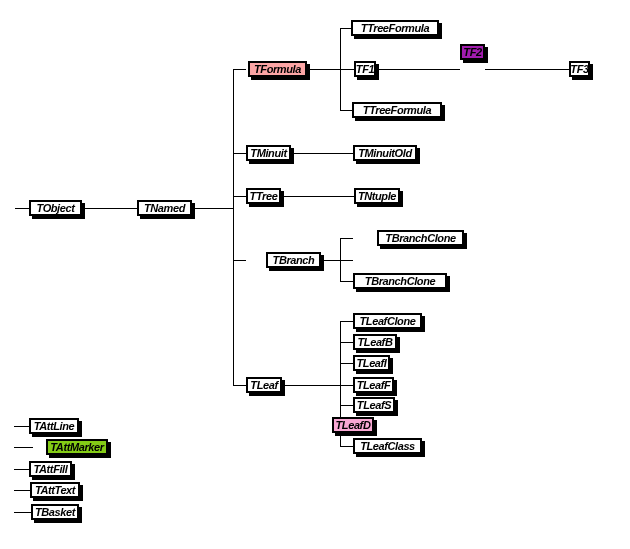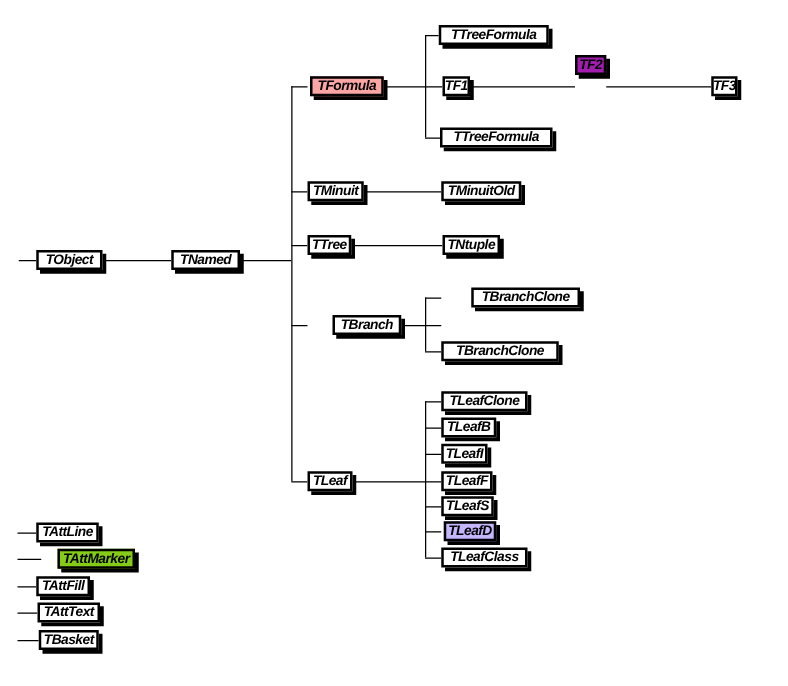--- a/index.html
+++ b/index.html
@@ -93,20 +93,20 @@
     <div class="node" style="left: 569px; top: 61px; width: 21px; background: rgb(255, 255, 255); border-color: rgb(0, 0, 0); box-shadow: rgb(0, 0, 0) 3px 3px 0px 0px;">TF3</div>
     <div class="node" style="left: 353px; top: 145px; width: 64px; background: rgb(255, 255, 255); border-color: rgb(0, 0, 0); box-shadow: rgb(0, 0, 0) 3px 3px 0px 0px;">TMinuitOld</div>
     <div class="node" style="left: 354px; top: 188px; width: 46px; background: rgb(255, 255, 255); border-color: rgb(0, 0, 0); box-shadow: rgb(0, 0, 0) 3px 3px 0px 0px;">TNtuple</div>
     <div class="node" style="left: 353px; top: 230px; width: 87px; background: rgb(255, 255, 255); border-color: rgb(0, 0, 0); box-shadow: rgb(0, 0, 0) 3px 3px 0px 0px; margin-left: 24px;">TBranchClone</div>
     <div class="node" style="left: 353px; top: 273px; width: 94px; background: rgb(255, 255, 255); border-color: rgb(0, 0, 0); box-shadow: rgb(0, 0, 0) 3px 3px 0px 0px;">TBranchClone</div>
     <div class="node" style="left: 353px; top: 313px; width: 69px; background: rgb(255, 255, 255); border-color: rgb(0, 0, 0); box-shadow: rgb(0, 0, 0) 3px 3px 0px 0px;">TLeafClone</div>
     <div class="node" style="left: 353px; top: 334px; width: 44px; background: rgb(255, 255, 255); border-color: rgb(0, 0, 0); box-shadow: rgb(0, 0, 0) 3px 3px 0px 0px;">TLeafB</div>
     <div class="node" style="left: 353px; top: 355px; width: 37px; background: rgb(255, 255, 255); border-color: rgb(0, 0, 0); box-shadow: rgb(0, 0, 0) 3px 3px 0px 0px;">TLeafI</div>
     <div class="node" style="left: 353px; top: 377px; width: 41px; background: rgb(255, 255, 255); border-color: rgb(0, 0, 0); box-shadow: rgb(0, 0, 0) 3px 3px 0px 0px;">TLeafF</div>
     <div class="node" style="left: 353px; top: 397px; width: 42px; background: rgb(255, 255, 255); border-color: rgb(0, 0, 0); box-shadow: rgb(0, 0, 0) 3px 3px 0px 0px;">TLeafS</div>
-    <div class="node" style="left: 355px; top: 417px; width: 42px; background: #c4b5fd; border-color: rgb(0, 0, 0); box-shadow: rgb(0, 0, 0) 3px 3px 0px 0px;">TLeafD</div>
+    <div class="node" style="left: 332px; top: 417px; width: 42px; background: #f9a8d4; border-color: rgb(0, 0, 0); box-shadow: rgb(0, 0, 0) 3px 3px 0px 0px;">TLeafD</div>
     <div class="node" style="left: 353px; top: 438px; width: 69px; background: rgb(255, 255, 255); border-color: rgb(0, 0, 0); box-shadow: rgb(0, 0, 0) 3px 3px 0px 0px;">TLeafClass</div>
     <div class="node" style="left: 29px; top: 418px; width: 50px; background: rgb(255, 255, 255); border-color: rgb(0, 0, 0); box-shadow: rgb(0, 0, 0) 3px 3px 0px 0px;">TAttLine</div>
     <div class="node" style="left: 46px; top: 439px; width: 62px; background: #84cc16; border-color: rgb(0, 0, 0); box-shadow: rgb(0, 0, 0) 3px 3px 0px 0px;">TAttMarker</div>
     <div class="node" style="left: 29px; top: 461px; width: 43px; background: rgb(255, 255, 255); border-color: rgb(0, 0, 0); box-shadow: rgb(0, 0, 0) 3px 3px 0px 0px;">TAttFill</div>
     <div class="node" style="left: 30px; top: 482px; width: 50px; background: rgb(255, 255, 255); border-color: rgb(0, 0, 0); box-shadow: rgb(0, 0, 0) 3px 3px 0px 0px;">TAttText</div>
     <div class="node" style="left: 31px; top: 504px; width: 48px; background: rgb(255, 255, 255); border-color: rgb(0, 0, 0); box-shadow: rgb(0, 0, 0) 3px 3px 0px 0px;">TBasket</div>
   </div>
 
 </body></html>

